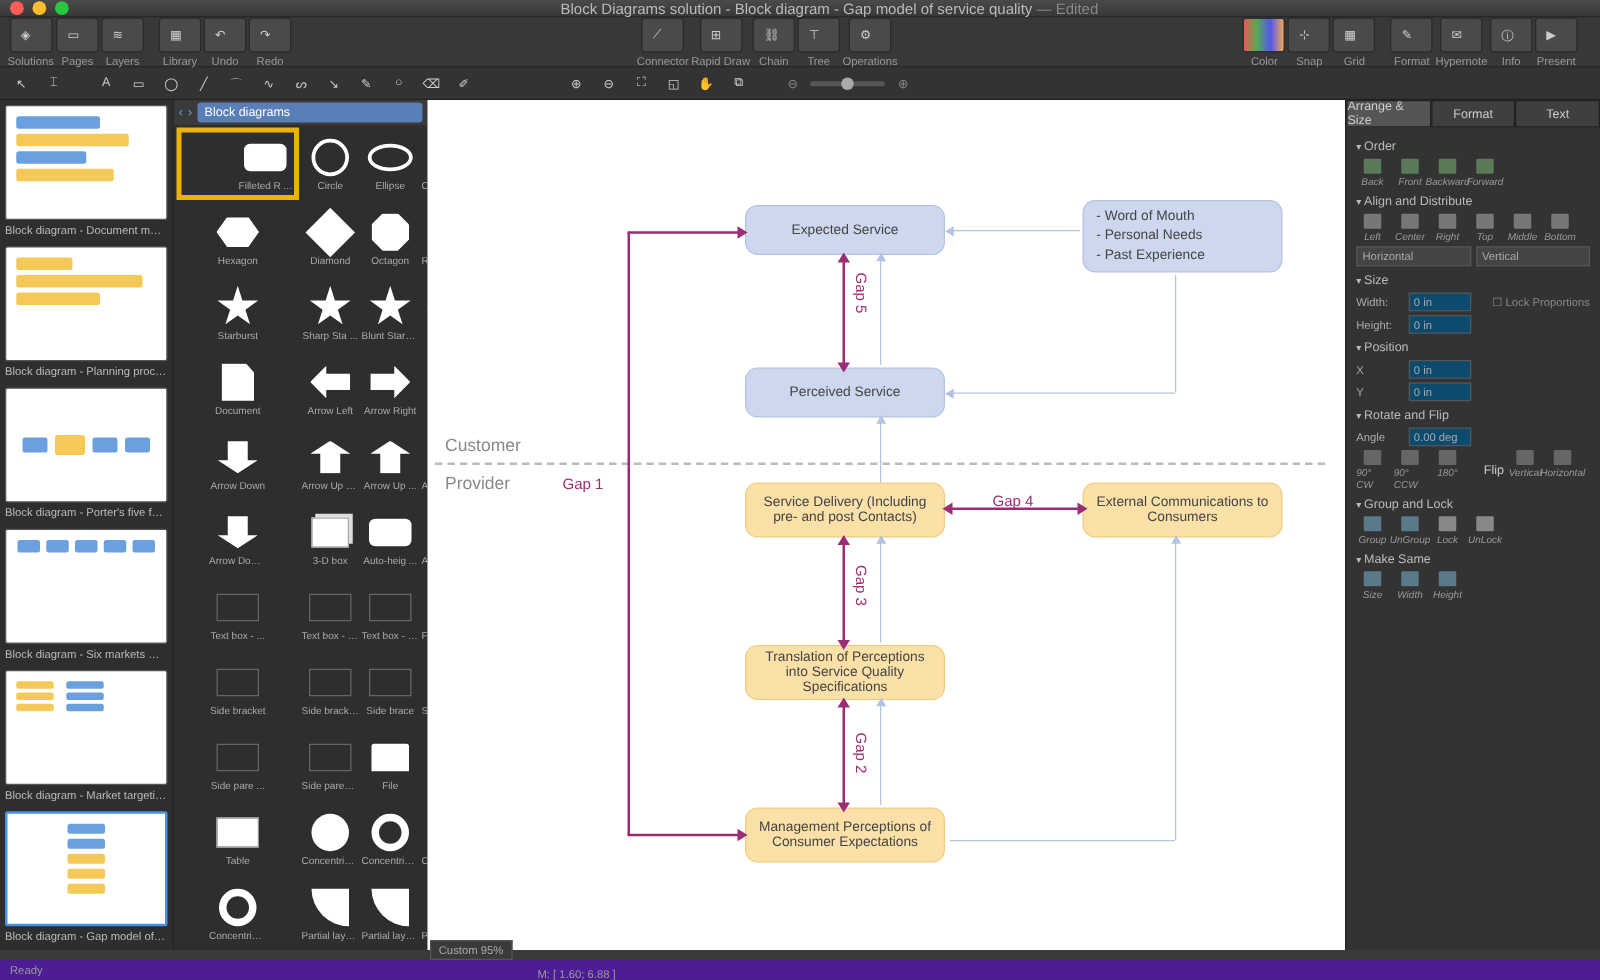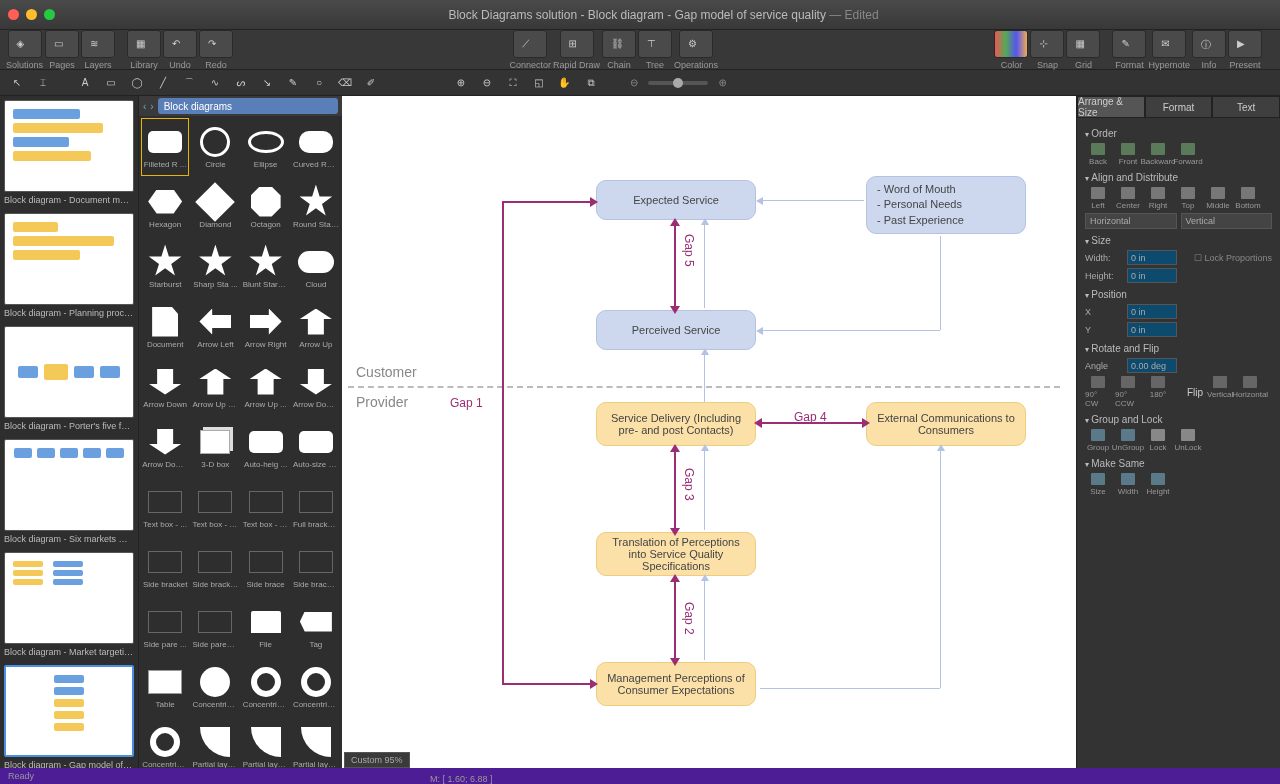--- a/index.html
+++ b/index.html
@@ -1,19 +1,19 @@
 <!DOCTYPE html>
 <html><head>
 <meta charset="utf-8">
 <style>
 * { margin: 0; padding: 0; box-sizing: border-box; font-family: -apple-system, "Helvetica Neue", Arial, sans-serif; }
 body { width: 1280px; height: 784px; background: #3a3a3a; color: #ccc; font-size: 10px; overflow: hidden; }
 
 
-.titlebar { height: 30px; background: linear-gradient(#4a4a4a,#383838); display: flex; align-items: center; padding: 0 8px; border-bottom: 1px solid #222; }
+.titlebar { height: 14px; background: linear-gradient(#4a4a4a,#383838); display: flex; align-items: center; padding: 0 8px; border-bottom: 1px solid #222; }
 .traffic { display: flex; gap: 7px; }
 .traffic span { width: 11px; height: 11px; border-radius: 50%; display: block; }
 .tl-close { background: #ff5f57; }
 .tl-min { background: #ffbd2e; }
 .tl-max { background: #28c940; }
 .titlebar-title { flex: 1; text-align: center; color: #bbb; font-size: 12px; }
 .titlebar-title .edited { color: #888; }
 
 
 .toolbar { height: 40px; background: #383838; display: flex; align-items: center; padding: 0 6px; border-bottom: 1px solid #222; }
@@ -42,21 +42,21 @@
 
 
 .shapelib { width: 204px; background: #2e2e2e; border-left: 1px solid #222; }
 .shapelib-head { height: 20px; background: #3a3a3a; display: flex; align-items: center; padding: 0 4px; gap: 4px; }
 .shapelib-head .nav { color: #6aa0e0; cursor: pointer; }
 .shapelib-dd { flex: 1; height: 16px; background: #5a7eb8; border-radius: 3px; color: #fff; font-size: 10px; padding: 0 6px; display: flex; align-items: center; }
 .shape-grid { display: grid; grid-template-columns: repeat(4, 1fr); gap: 2px; padding: 2px; overflow-y: auto; height: 656px; }
 .shape-cell { height: 58px; display: flex; flex-direction: column; align-items: center; justify-content: center; cursor: pointer; }
 .shape-cell .sh { width: 38px; height: 32px; display: flex; align-items: center; justify-content: center; }
 .shape-cell .lbl { font-size: 8px; color: #aaa; margin-top: 2px; text-align: center; white-space: nowrap; overflow: hidden; text-overflow: ellipsis; width: 46px; }
-.shape-cell.sel { border: 1px solid #eab308; }
+.shape-cell.sel { border: 4px solid #eab308; padding-left: 44px; }
 
 
 .sh-rect { width: 34px; height: 22px; background: #fff; border-radius: 5px; }
 .sh-circle { width: 30px; height: 30px; border: 3px solid #fff; border-radius: 50%; }
 .sh-ellipse { width: 36px; height: 22px; border: 3px solid #fff; border-radius: 50%; }
 .sh-curverect { width: 34px; height: 22px; background: #fff; border-radius: 10px; }
 .sh-hex { width: 34px; height: 24px; background: #fff; clip-path: polygon(25% 0,75% 0,100% 50%,75% 100%,25% 100%,0 50%); }
 .sh-diamond { width: 28px; height: 28px; background: #fff; transform: rotate(45deg); }
 .sh-oct { width: 30px; height: 30px; background: #fff; clip-path: polygon(30% 0,70% 0,100% 30%,100% 70%,70% 100%,30% 100%,0 70%,0 30%); }
 .sh-star { width: 34px; height: 34px; background: #fff; clip-path: polygon(50% 0,61% 35%,98% 35%,68% 57%,79% 91%,50% 70%,21% 91%,32% 57%,2% 35%,39% 35%); }
@@ -106,21 +106,21 @@
 .rpanel { width: 204px; background: #333; border-left: 1px solid #222; }
 .rtabs { display: flex; height: 22px; }
 .rtab { flex: 1; background: #3f3f3f; border: 1px solid #222; display: flex; align-items: center; justify-content: center; font-size: 10px; cursor: pointer; }
 .rtab.active { background: #555; }
 .rsection { padding: 4px 8px; }
 .rsection-h { font-size: 10px; color: #bbb; margin: 6px 0 4px; cursor: pointer; }
 .rsection-h::before { content: "▾ "; font-size: 8px; }
 .rrow { display: flex; gap: 4px; margin: 3px 0; flex-wrap: wrap; }
 .ricon { width: 26px; display: flex; flex-direction: column; align-items: center; cursor: pointer; }
 .ricon .ri { width: 14px; height: 12px; background: #5a7a5a; border-radius: 1px; margin-bottom: 2px; }
-.ricon .rilbl { font-size: 8px; color: #999; }
+.ricon .rilbl { font-size: 8px; color: #999; font-style: italic; }
 .rinput-row { display: flex; align-items: center; gap: 6px; margin: 3px 0; }
 .rinput-row label { font-size: 9px; color: #aaa; width: 36px; }
 .rinput { width: 50px; height: 15px; background: #0c4a6e; border: 1px solid #555; color: #aaa; font-size: 9px; padding: 0 3px; }
 .rdd { flex:1; height: 16px; background: #444; border: 1px solid #555; color: #aaa; font-size: 9px; padding: 0 4px; display: flex; align-items: center; }
 
 
 .statusbar { position: absolute; bottom: 0; left: 0; right: 0; height: 16px; background: #4c1d95; display: flex; align-items: center; padding: 0 8px; font-size: 9px; color: #999; }
 .zoom-status { position: absolute; left: 344px; bottom: 16px; height: 16px; background: #3a3a3a; color: #aaa; font-size: 9px; padding: 0 6px; display: flex; align-items: center; border: 1px solid #555; }
 .coord-status { position: absolute; left: 430px; bottom: 0; font-size: 9px; color: #999; }
 

